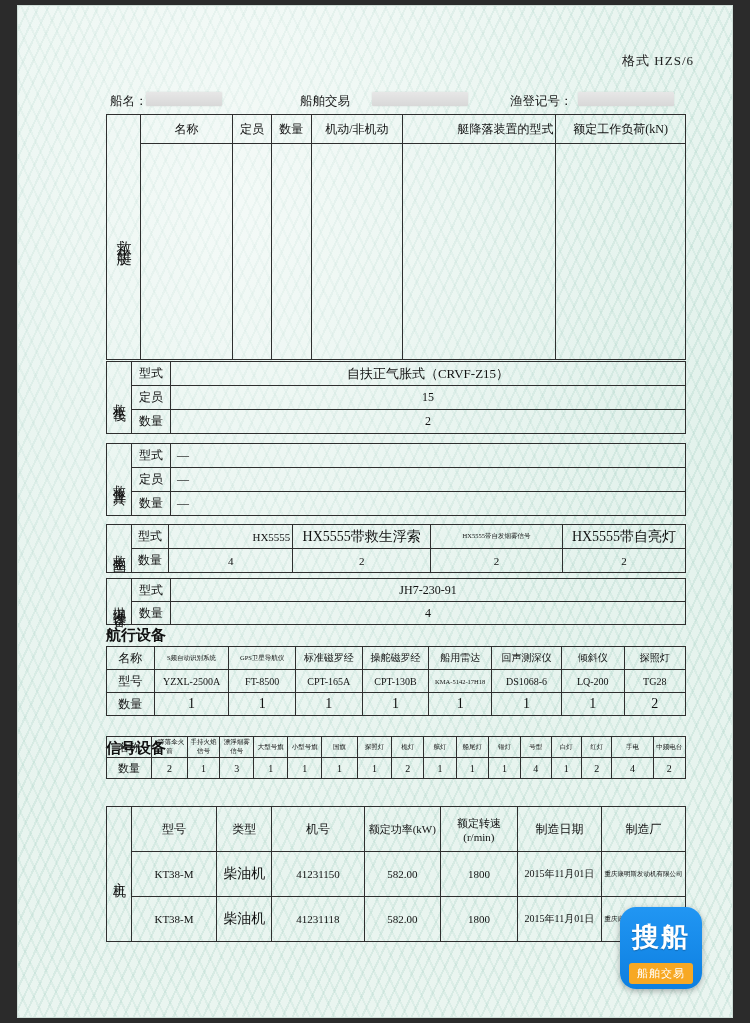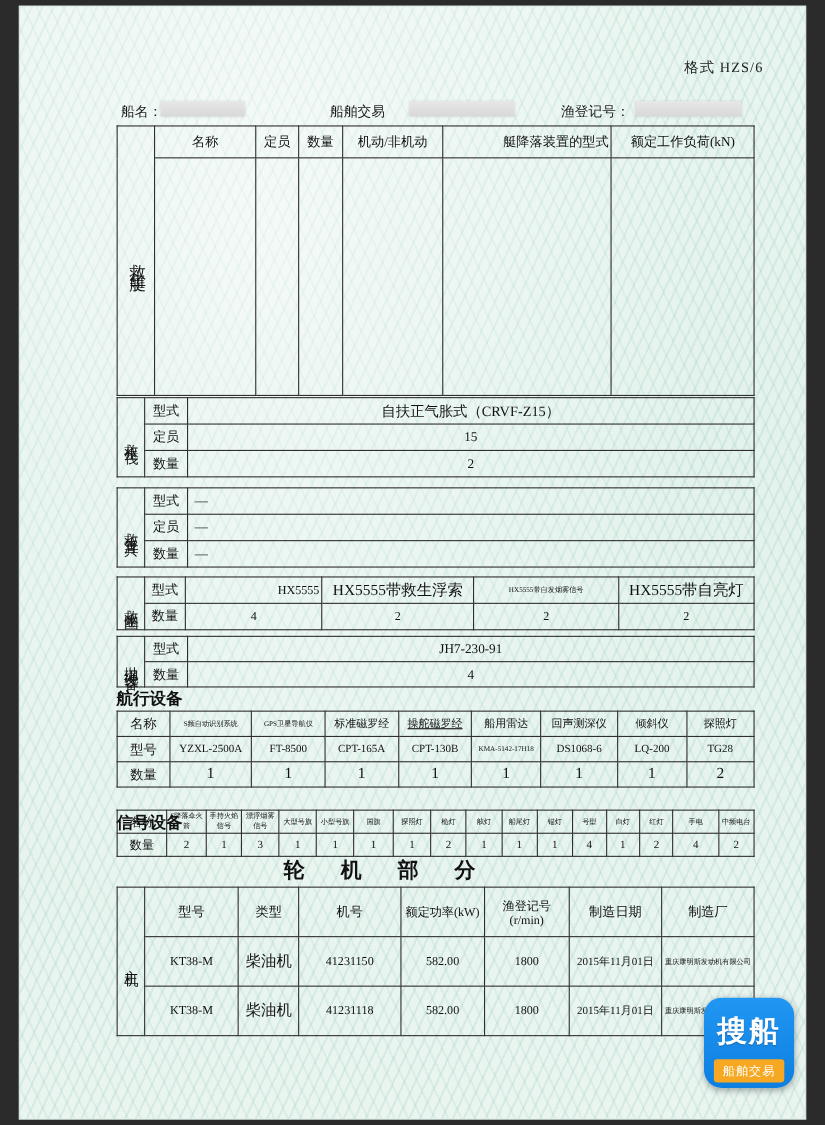--- a/index.html
+++ b/index.html
@@ -89,21 +89,21 @@
   .xtiny{font-size:6.5px;}
   .s9{font-size:10px;}
   .s10{font-size:14px;}
   .s11{font-size:11px;}
   .s12{font-size:12px;}
   .s13{font-size:13px;}
 
   
   .logo{
     position:absolute;
-    right:10px; bottom:28px;
+    right:30px; bottom:28px;
     width:82px;height:82px;
     border-radius:16px;
     background:linear-gradient(180deg,#2196f3,#0d7fe0);
     box-shadow:0 2px 6px rgba(0,0,0,.3);
     color:#fff;
     text-align:center;
     font-family:"Liberation Sans", sans-serif;
     margin-left:20px;
   }
   .logo .big{
@@ -239,21 +239,21 @@
 
     <div class="sect" style="left:88px; top:620px;">航行设备</div>
 
     <table class="grid" style="left:88px; top:640px; width:580px;">
       <tbody>
           <tr>
         <td class="s12" style="width:46px;height:22px;">名称</td>
         <td class="xtiny" style="width:74px;">S频自动识别系统</td>
         <td class="xtiny" style="width:66px;">GPS卫星导航仪</td>
         <td class="s9" style="width:66px;">标准磁罗经</td>
-        <td class="s9" style="width:66px;text-decoration:underline;">操舵磁罗经</td>
+        <td class="s9" style="width:66px;">操舵磁罗经</td>
         <td class="s9" style="width:62px;">船用雷达</td>
         <td class="s9" style="width:68px;">回声测深仪</td>
         <td class="s9" style="width:62px;">倾斜仪</td>
         <td class="s9" style="width:60px;">探照灯</td>
       </tr>
       <tr>
         <td class="s12" style="height:22px;">型号</td>
         <td class="s9">YZXL-2500A</td>
         <td class="s9">FT-8500</td>
         <td class="s9">CPT-165A</td>
@@ -315,31 +315,30 @@
         <td class="s9">1</td>
         <td class="s9">4</td>
         <td class="s9">1</td>
         <td class="s9">2</td>
         <td class="s9">4</td>
         <td class="s9">2</td>
       </tr>
     </tbody>
       </table>
 
-    <div class="bigsect" style="left:240px; top:772px;">轮 机 部 分</div>
 
     <table class="grid" style="left:88px; top:800px; width:580px;">
       <tbody>
           <tr>
         <td rowspan="3" class="vert2" style="width:24px;">主机</td>
         <td class="s12" style="width:86px;height:44px;">型号</td>
         <td class="s12" style="width:54px;">类型</td>
         <td class="s12" style="width:92px;">机号</td>
         <td class="s11" style="width:76px;">额定功率(kW)</td>
-        <td class="s11" style="width:76px;">渔登记号(r/min)</td>
+        <td class="s11" style="width:76px;">额定转速(r/min)</td>
         <td class="s12" style="width:86px;">制造日期</td>
         <td class="s12" style="width:86px;">制造厂</td>
       </tr>
       <tr>
         <td class="s11" style="height:44px;">KT38-M</td>
         <td class="s10">柴油机</td>
         <td class="s11">41231150</td>
         <td class="s11">582.00</td>
         <td class="s11">1800</td>
         <td class="s9">2015年11月01日</td>

